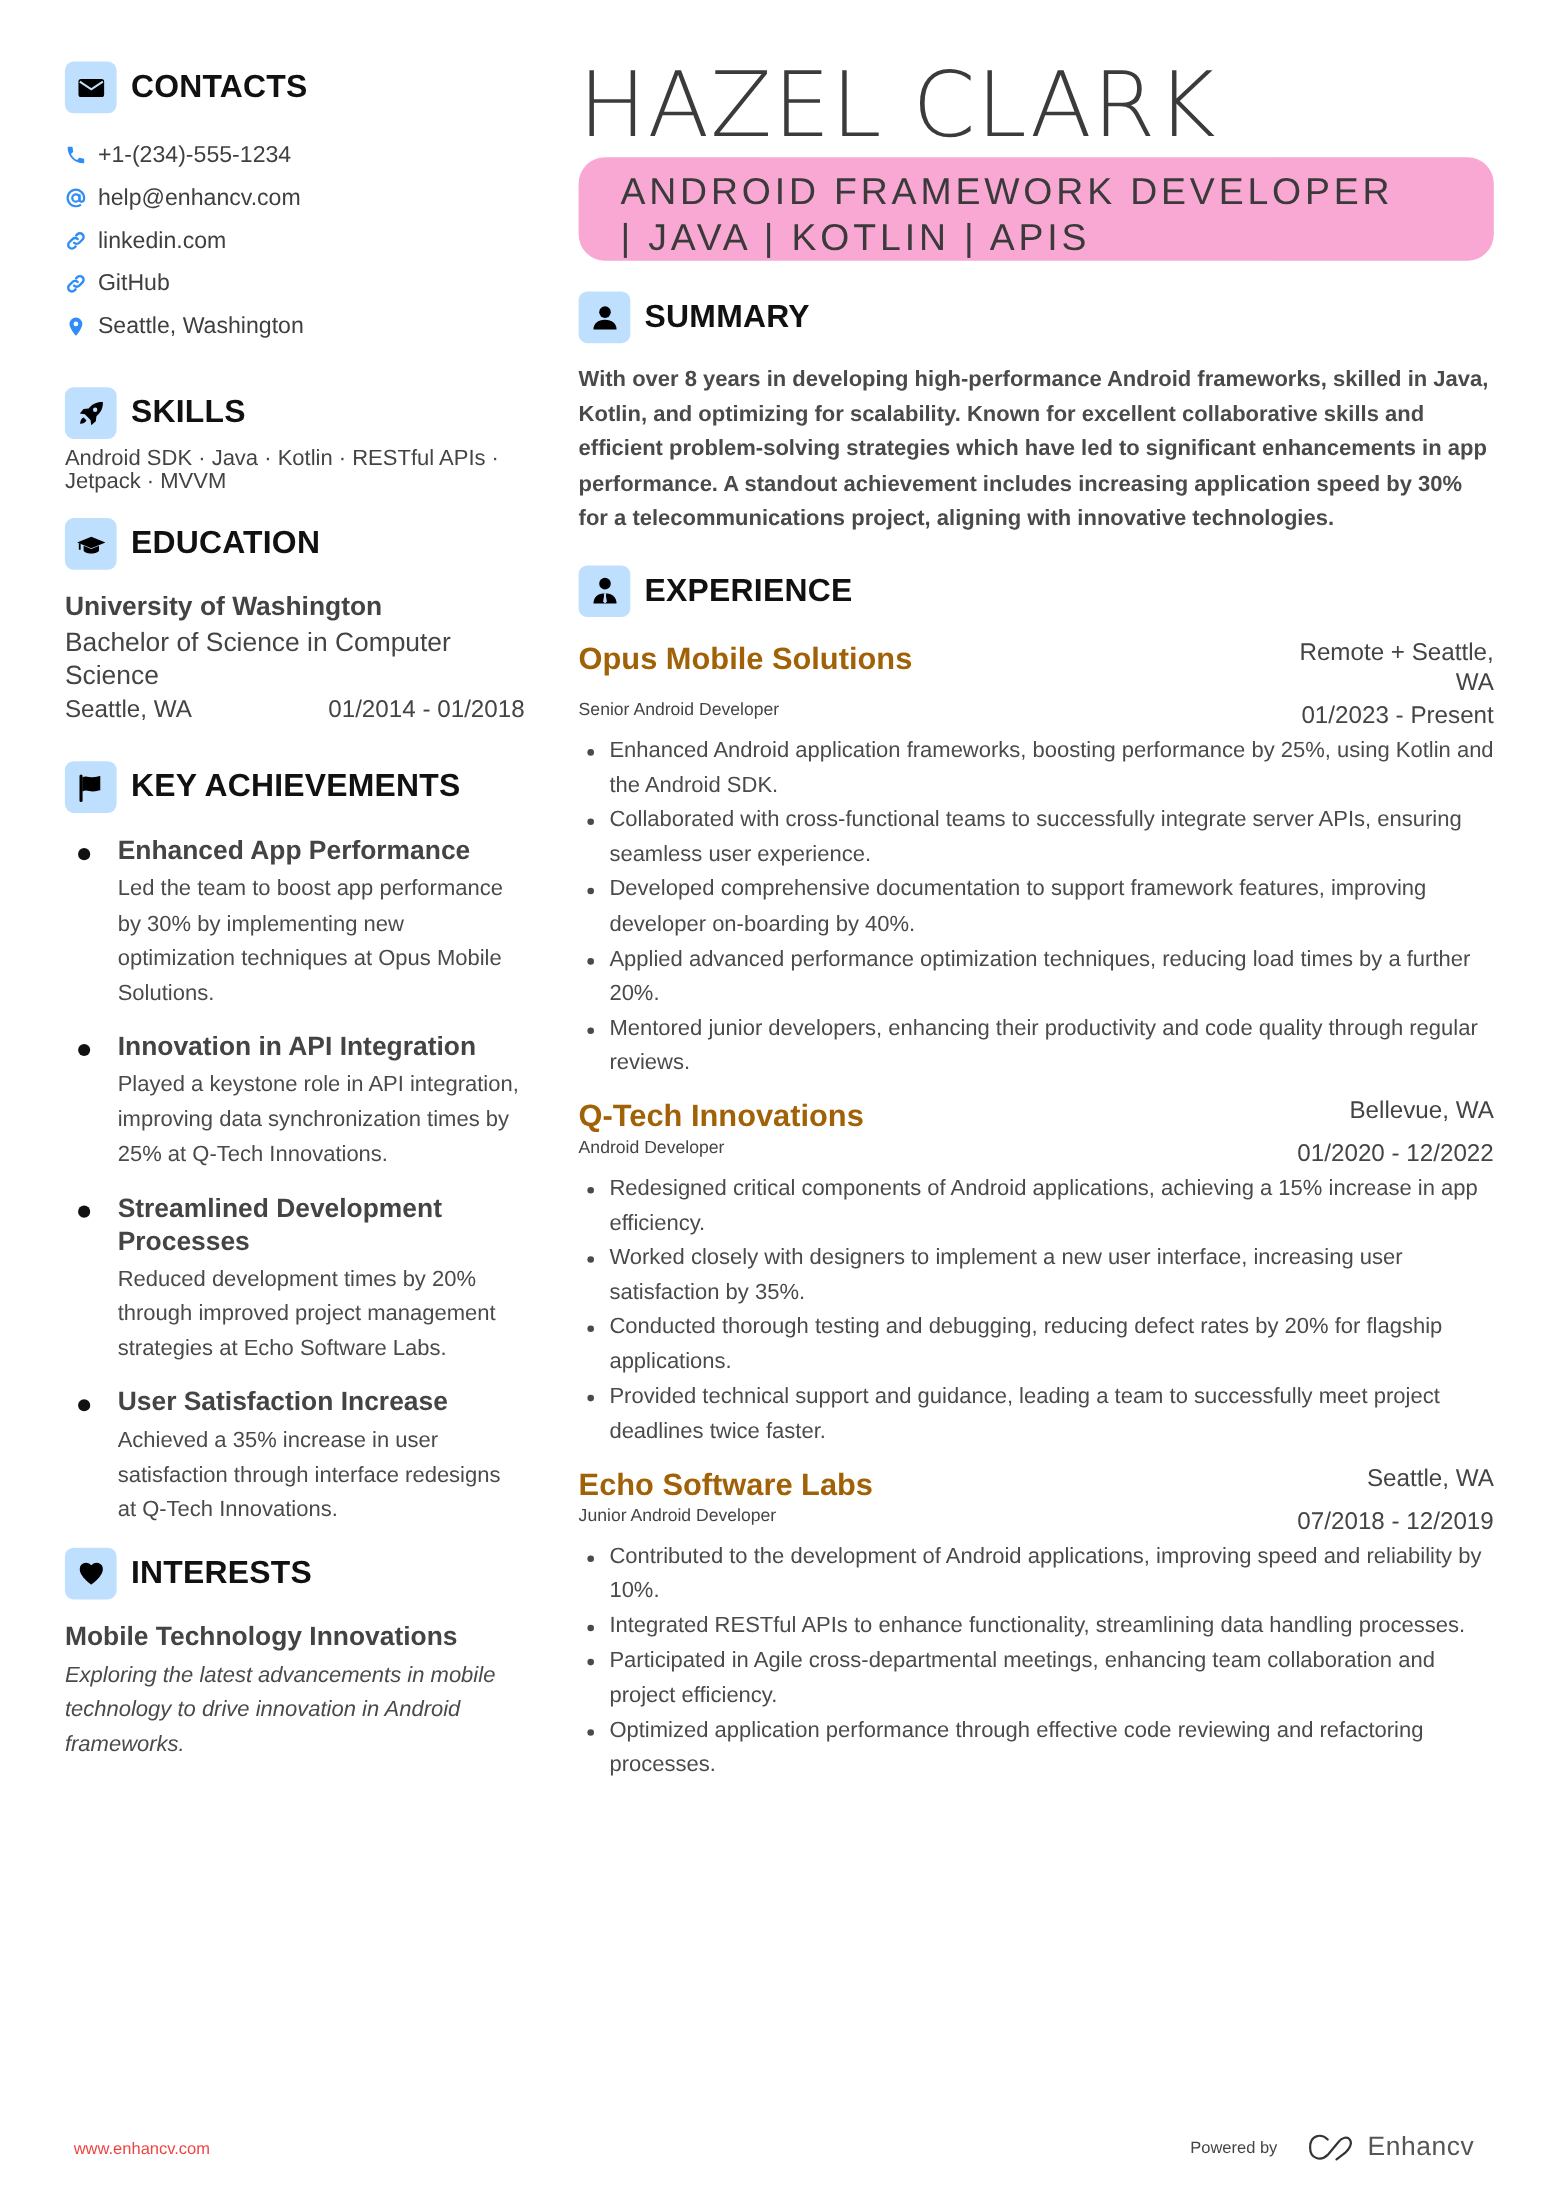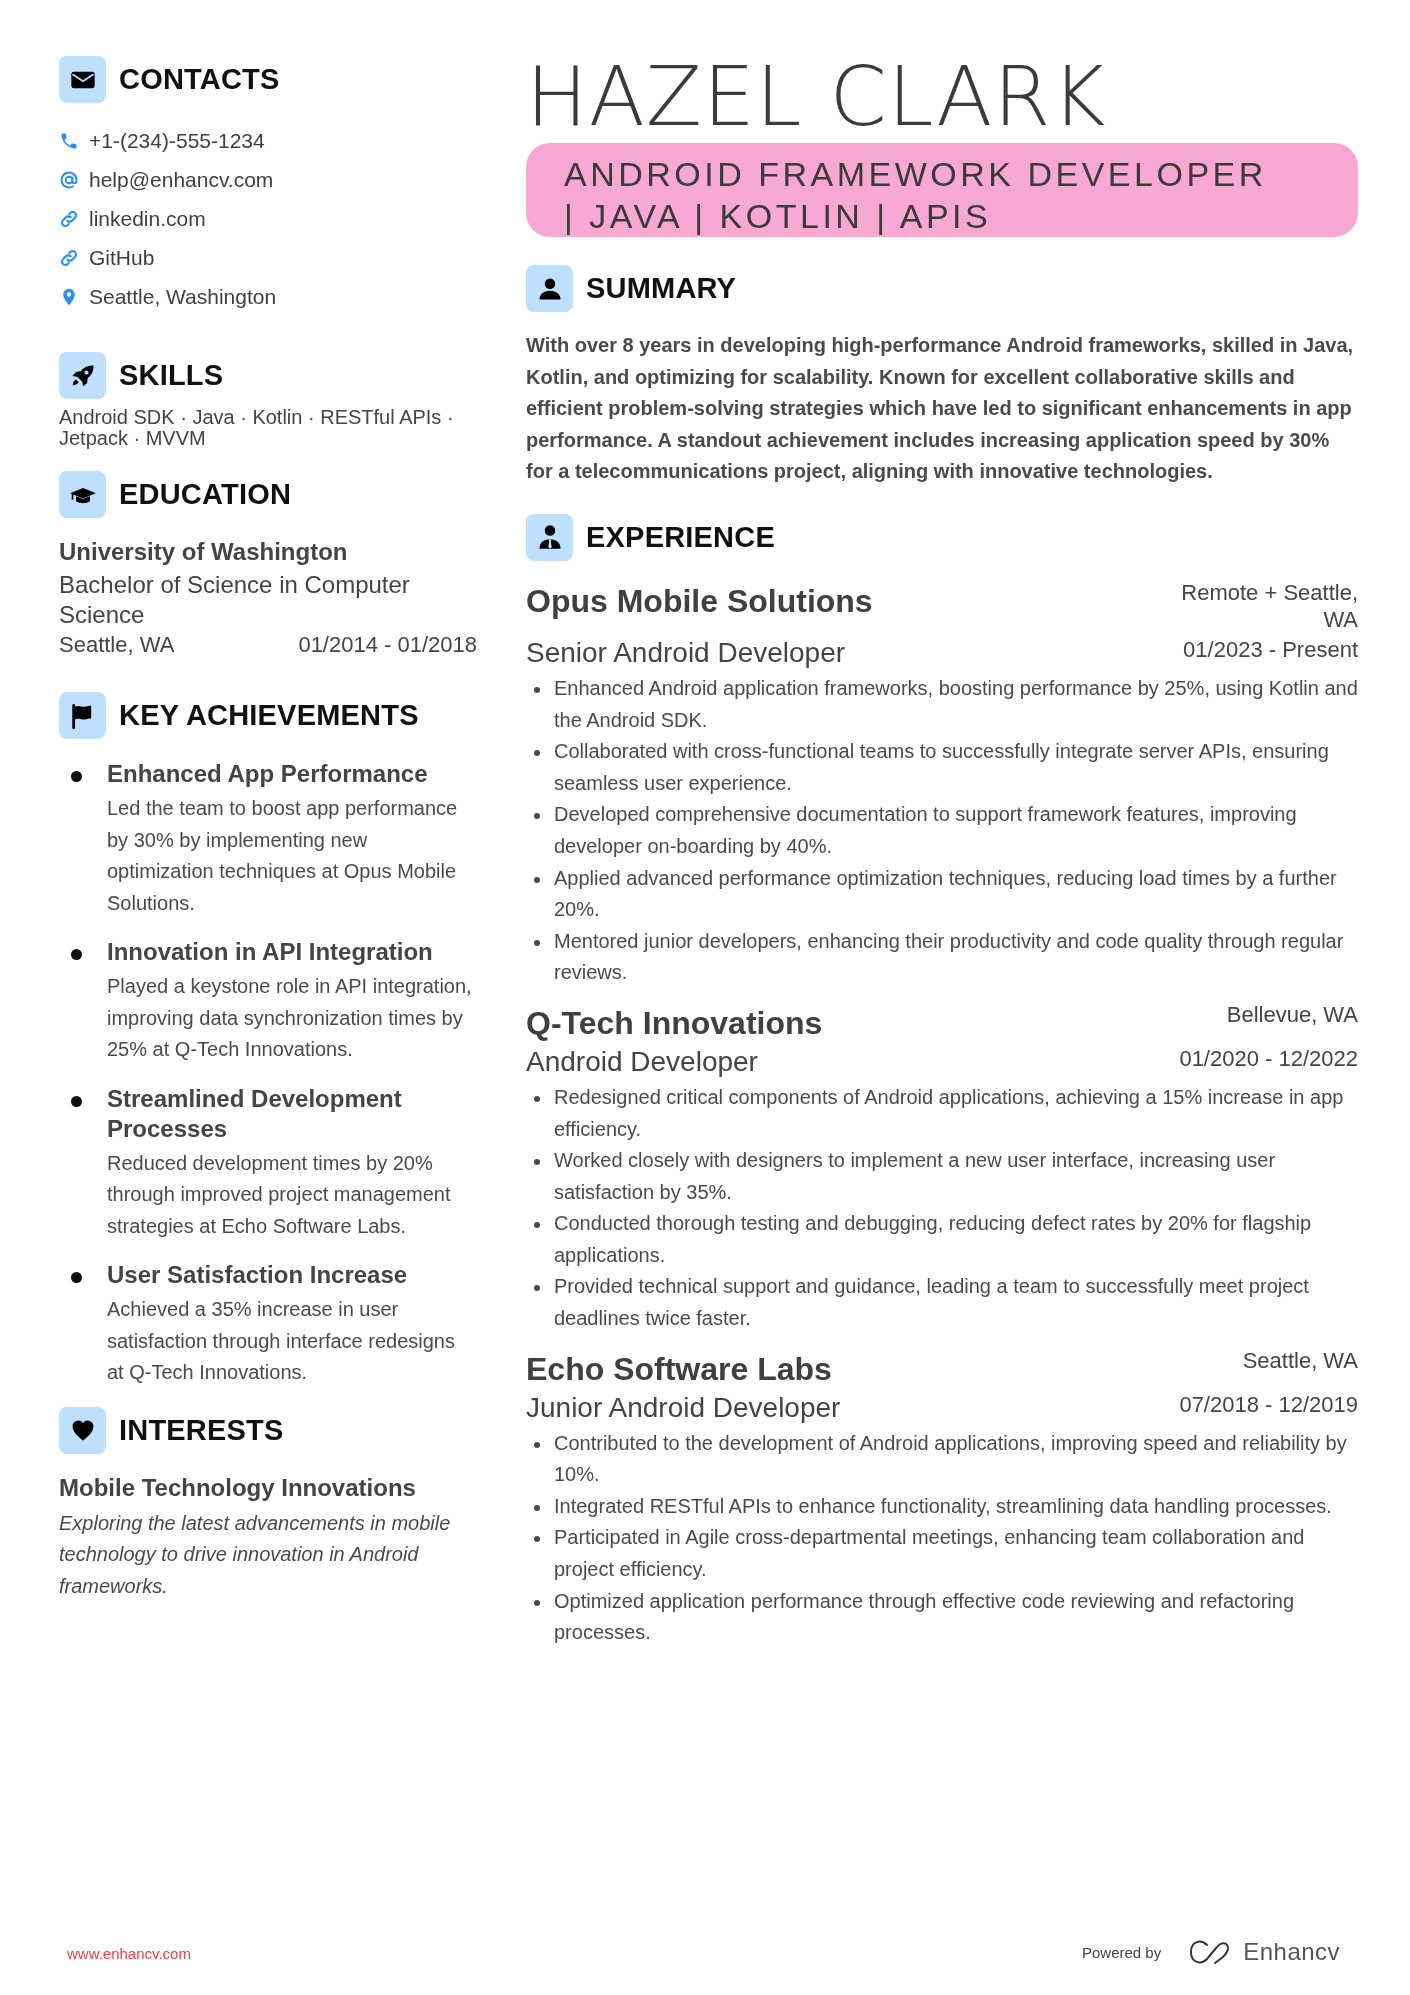--- a/index.html
+++ b/index.html
@@ -36,24 +36,24 @@
   .name { font-size: 82px; font-weight: normal; color: #3b3b3b; letter-spacing: 1px; line-height: 84px; height: 88px; font-family: "DejaVu Sans", sans-serif; font-weight: 200; }
   .banner { margin-top: 0px; background: #f9a8d4; border-radius: 24px; padding: 10px 26px 10px 38px; height: 94px; }
   .banner-text { font-size: 34px; letter-spacing: 3.5px; color: #3a3a3a; line-height: 42px; width: 720px; }
 
   .summary-head { margin-top: 28px; }
   .summary { margin-top: 18px; font-size: 20px; line-height: 31.6px; color: #4a4a4a; font-weight: bold; }
 
   .exp-head { margin-top: 26px; }
   .job { margin-top: 12px; }
   .job-row1 { display: flex; justify-content: space-between; align-items: flex-start; }
-  .company { font-size: 32px; font-weight: bold; color: #404040; margin-top: 4px; }
+  .company { font-size: 28px; font-weight: bold; color: #a16207; margin-top: 4px; }
   .loc { font-size: 22px; color: #444; text-align: right; line-height: 27px; }
   .job-row2 { display: flex; justify-content: space-between; margin-top: 4px; }
-  .role { font-size: 28px; color: #444; }
+  .role { font-size: 16px; color: #444; }
   .dates { font-size: 22px; color: #444; }
   .bullets { list-style: none; margin-top: 4px; }
   .bullets li { position: relative; padding-left: 28px; font-size: 20px; line-height: 31.6px; color: #4a4a4a; }
   .bullets li::before { content: ""; position: absolute; left: 8px; top: 14px; width: 6px; height: 6px; border-radius: 50%; background: #4a4a4a; }
 
   .footer-left { position: absolute; left: 67px; top: 1945px; font-size: 15px; color: #ef4444; }
   .footer-right { position: absolute; left: 1082px; top: 1938px; display: flex; align-items: center; }
   .powered { font-size: 15px; color: #444; }
   .logo { margin-left: 26px; width: 48px; height: 26px; }
   .brand { margin-left: 8px; font-size: 24px; color: #555; letter-spacing: 0.5px; }

